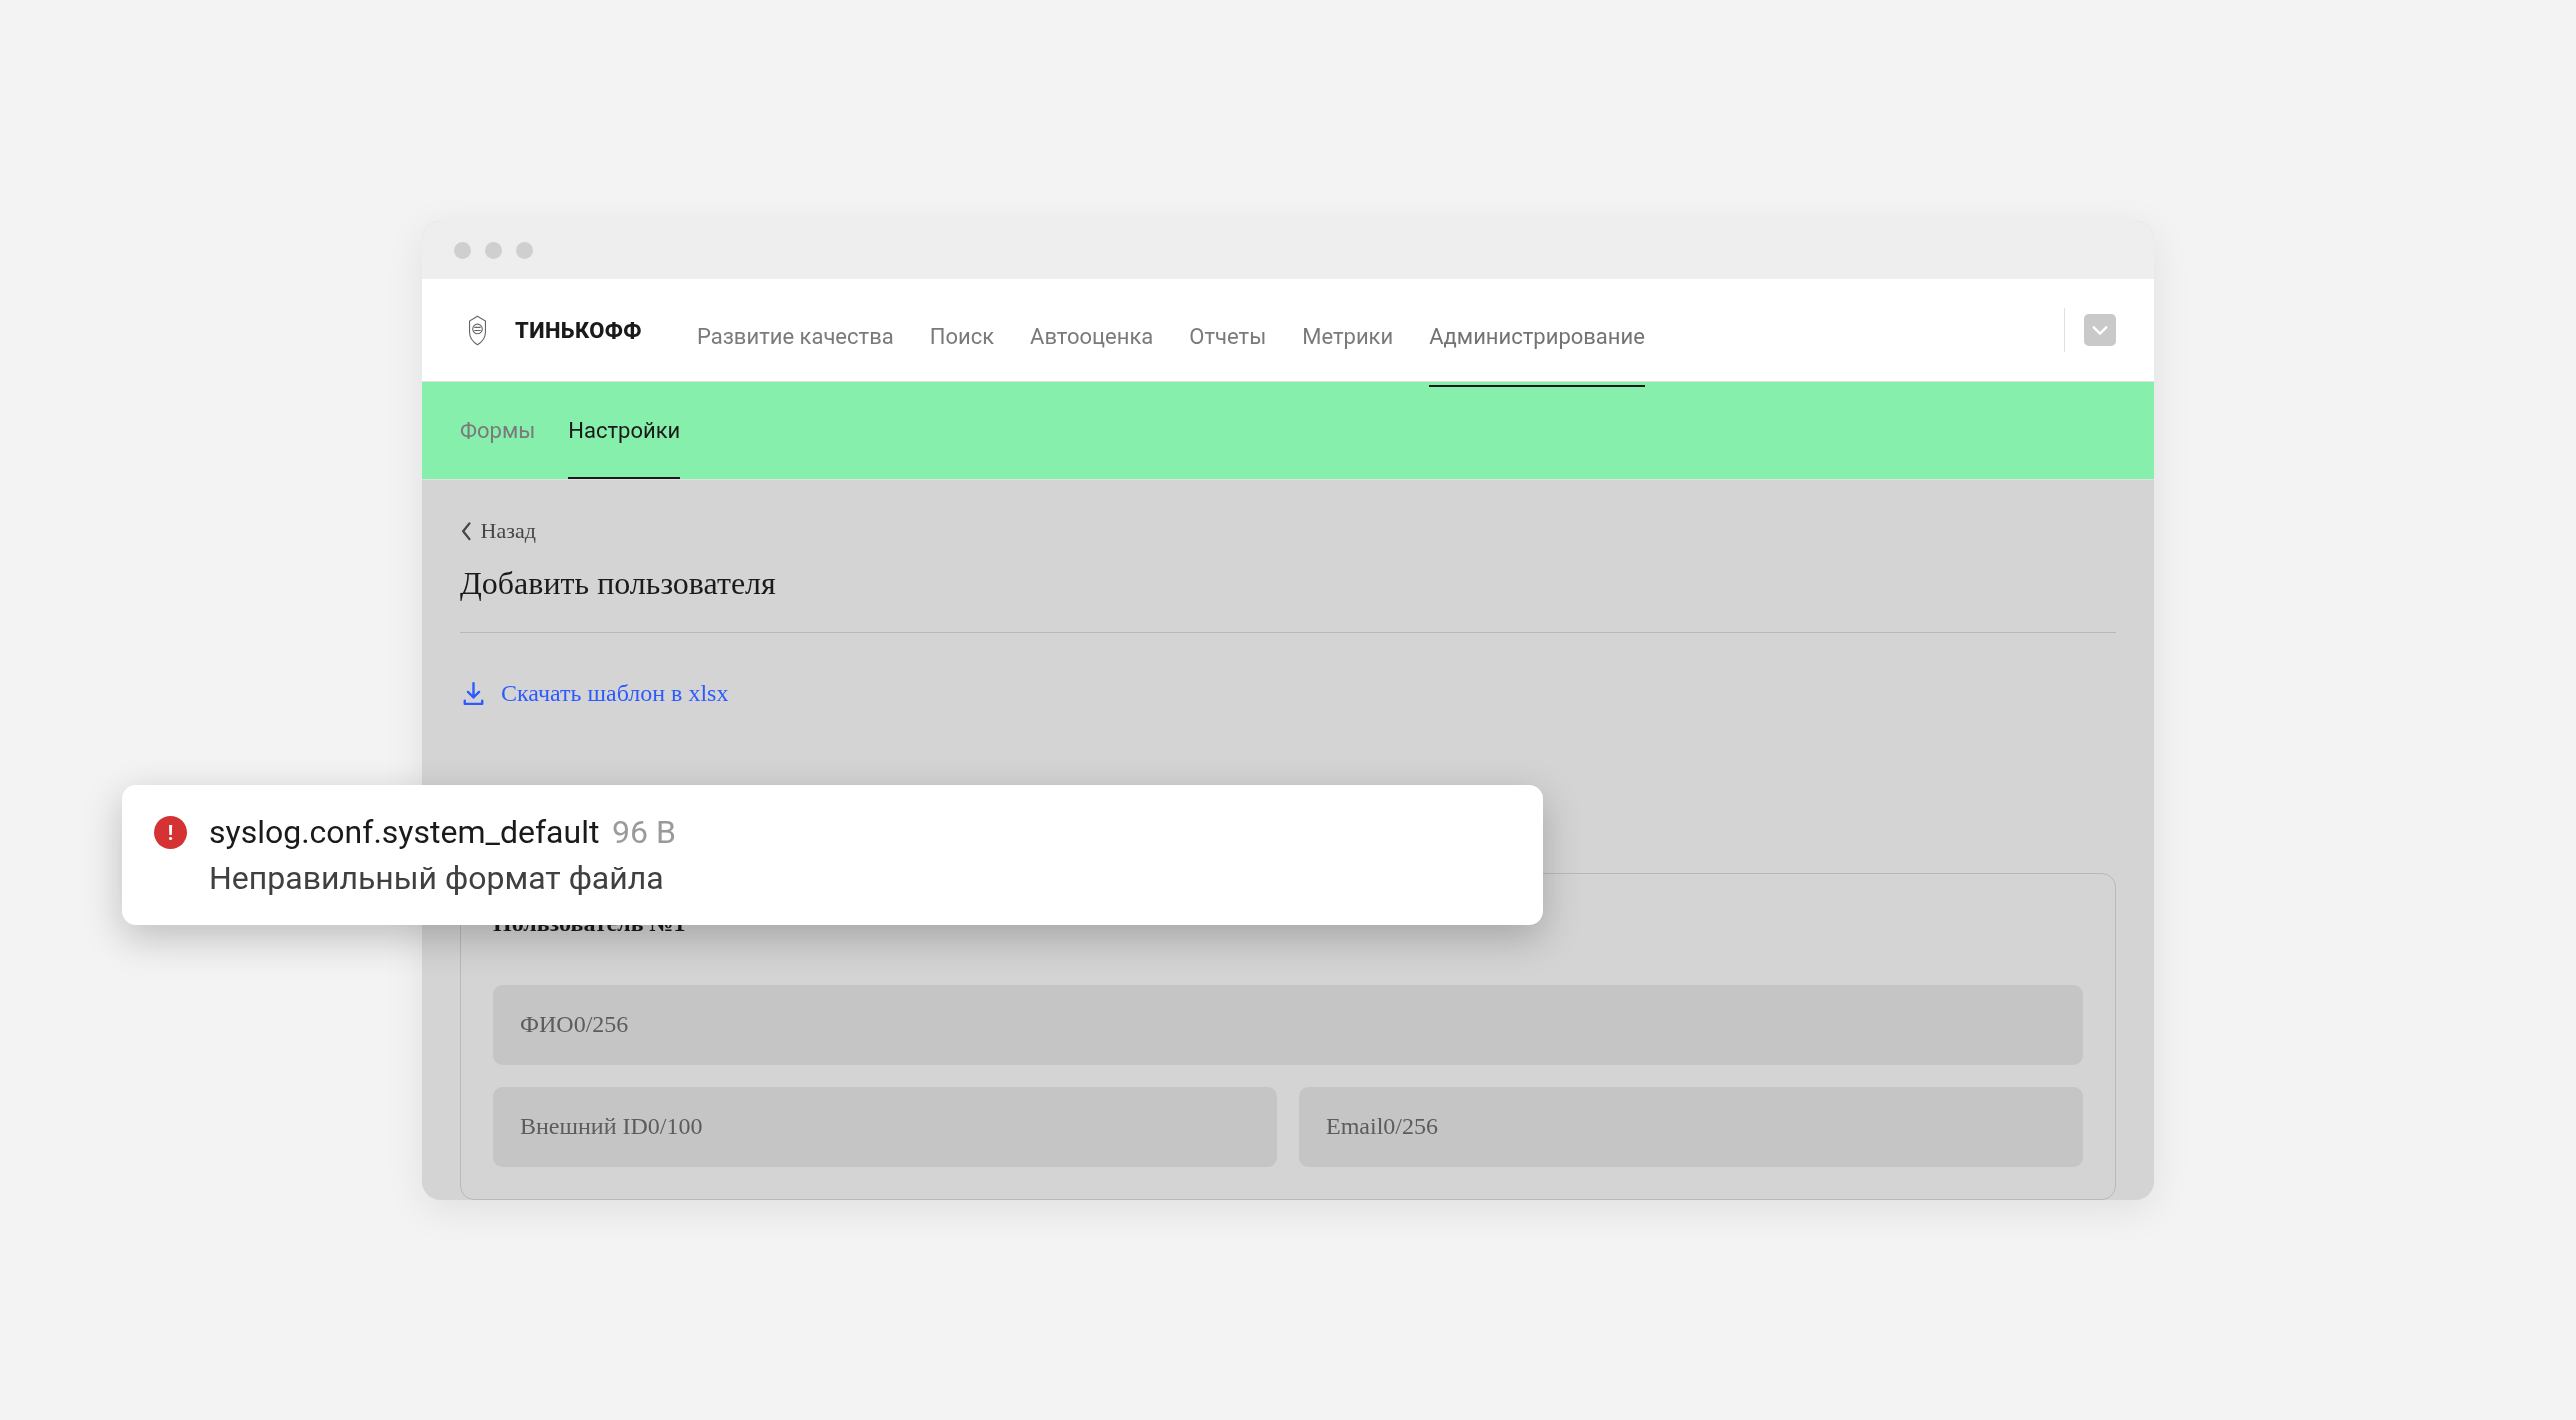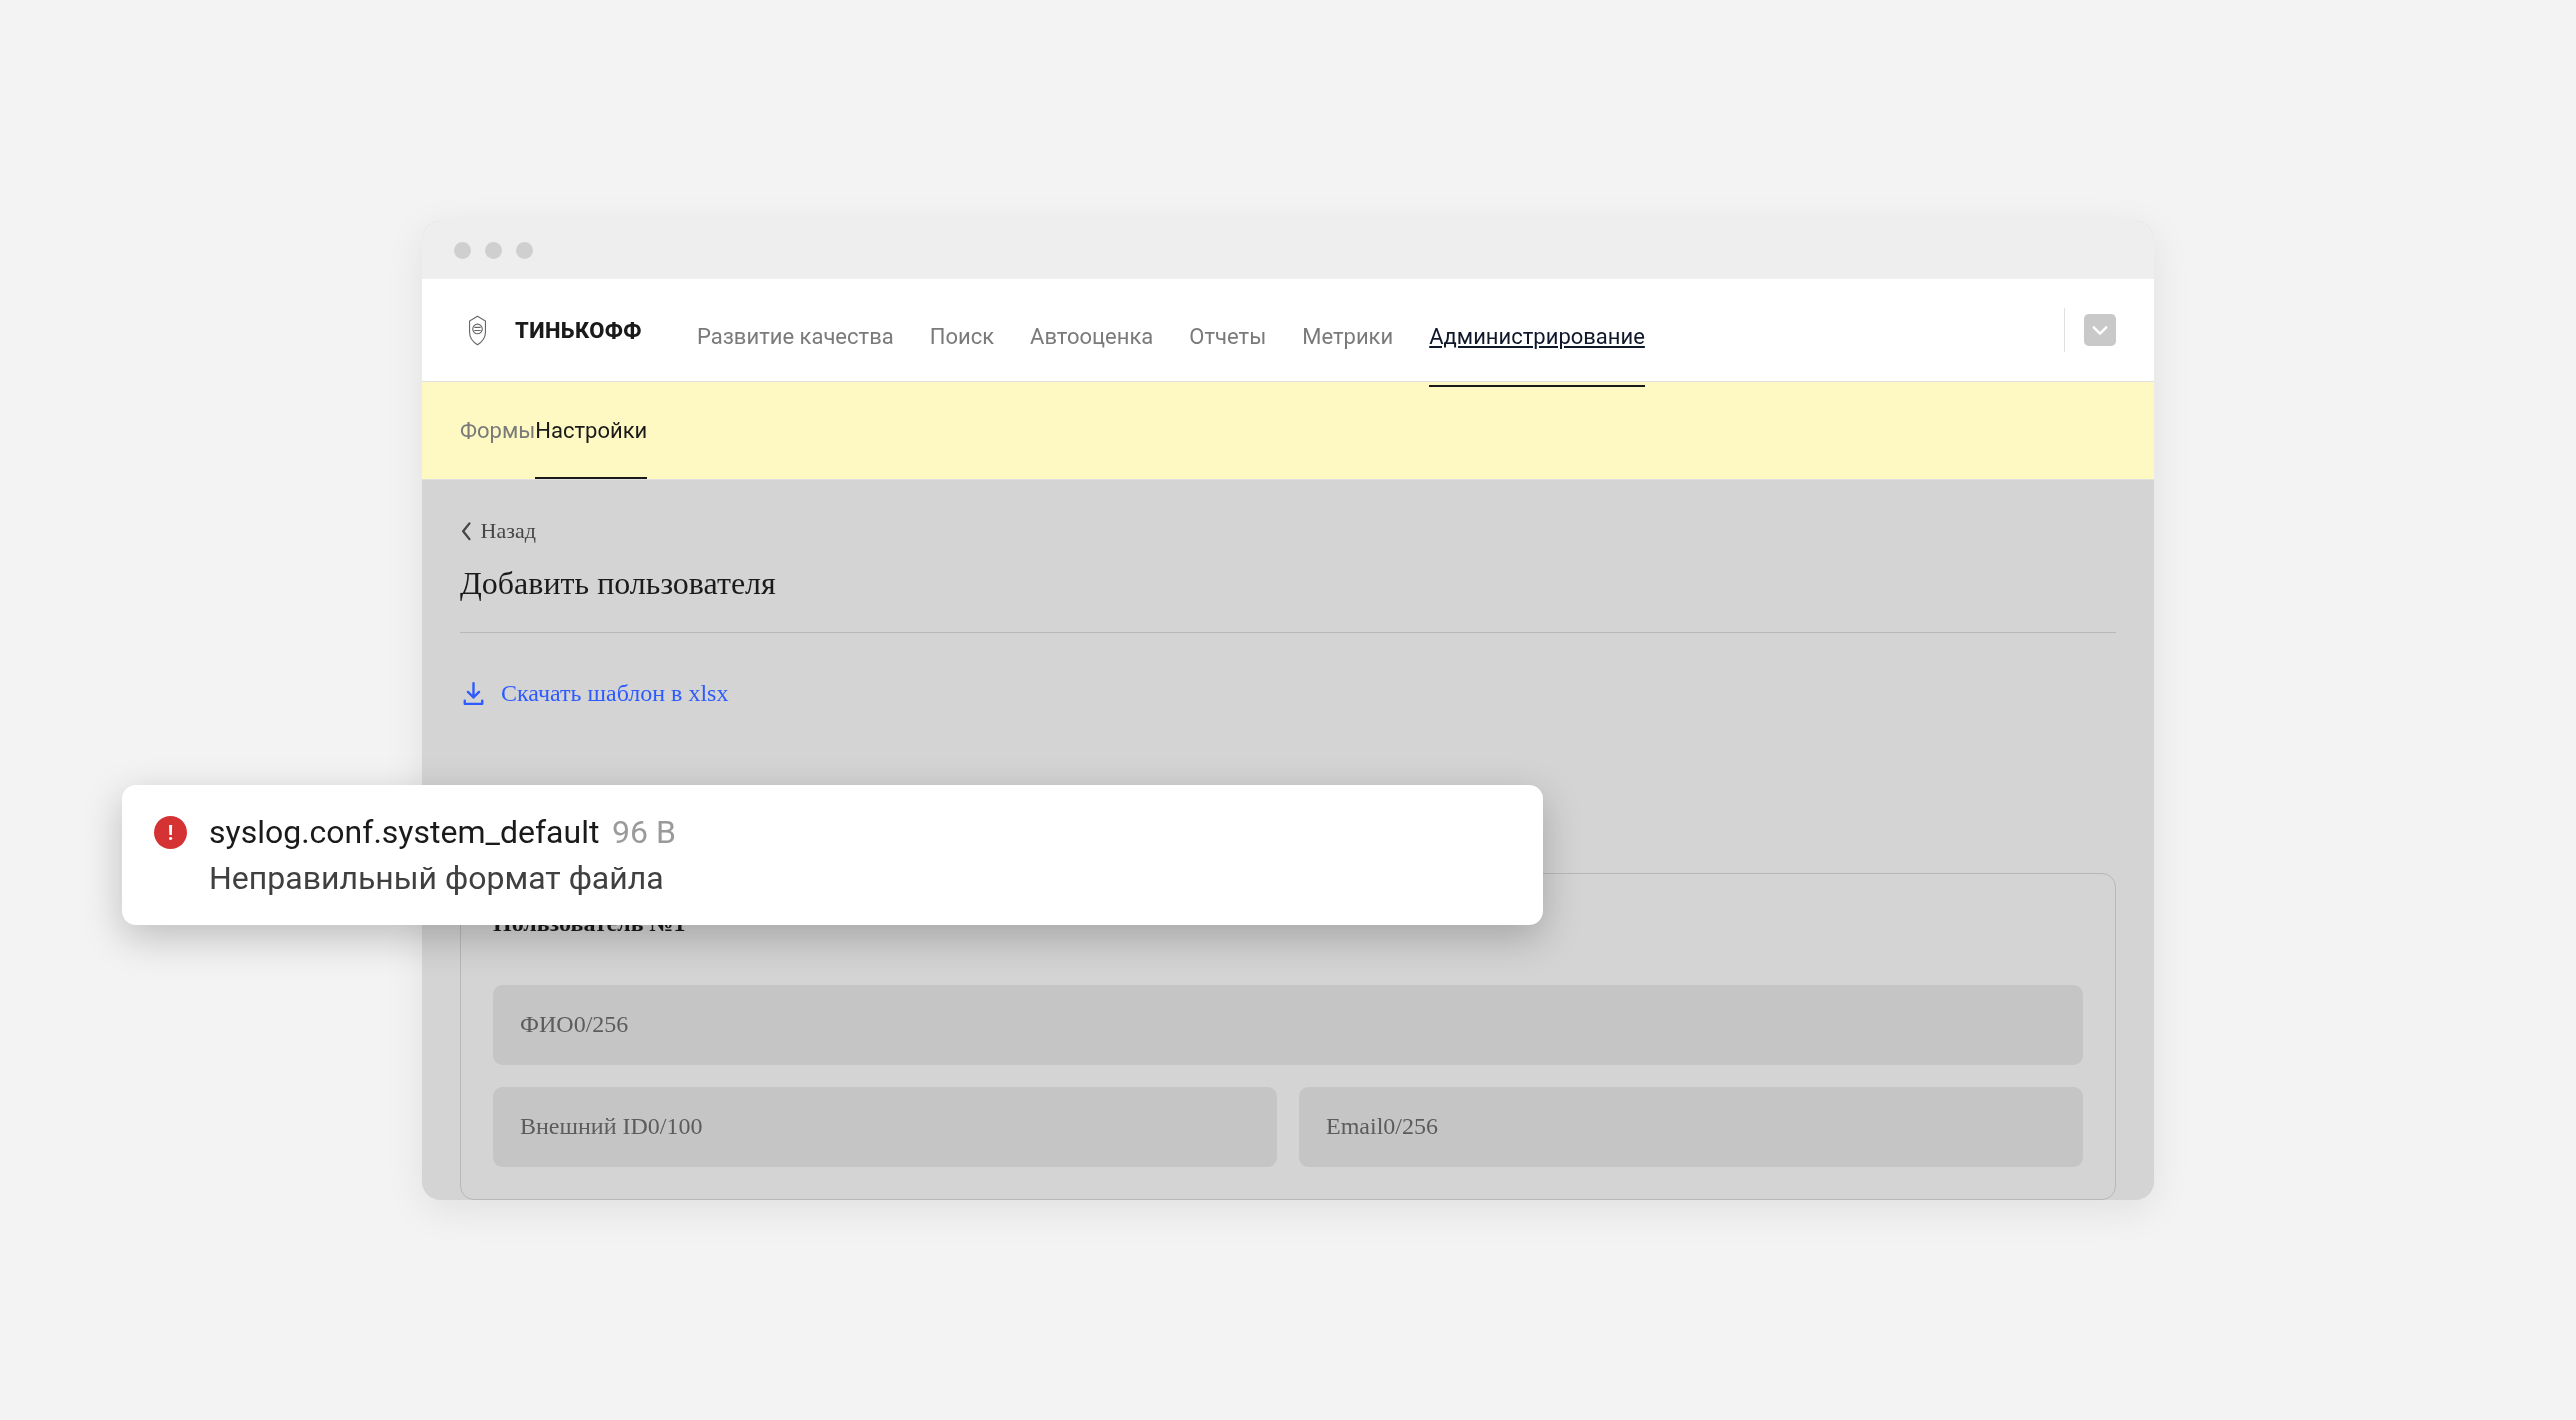--- a/index.html
+++ b/index.html
@@ -69,22 +69,21 @@
 }
 .nav-item {
   font-size: 22px;
   color: #7a7a7a;
   cursor: pointer;
   padding-bottom: 38px;
   margin-top: 51px;
   position: relative;
 }
 .nav-item.active {
-  color: #0f172a;
-  text-decoration: underline;
+  color: #737373;
 }
 .nav-item.active::after {
   content: "";
   position: absolute;
   bottom: 0;
   left: 0;
   right: 0;
   height: 2.4px;
   background: #1a1a1a;
 }
@@ -102,23 +101,24 @@
   width: 32px;
   height: 32px;
   background: #c9c9c9;
   border-radius: 4.7px;
   display: flex;
   align-items: center;
   justify-content: center;
   cursor: pointer;
 }
 .sub-header {
-  background: #fef9c3;
+  background: #86efac;
   padding: 0 38px;
   display: flex;
+  gap: 33px;
   border-bottom: 0.8px solid #e0e0e0;
   height: 98px;
   align-items: center;
 }
 .sub-item {
   font-size: 22px;
   color: #7a7a7a;
   cursor: pointer;
   position: relative;
   height: 100%;

